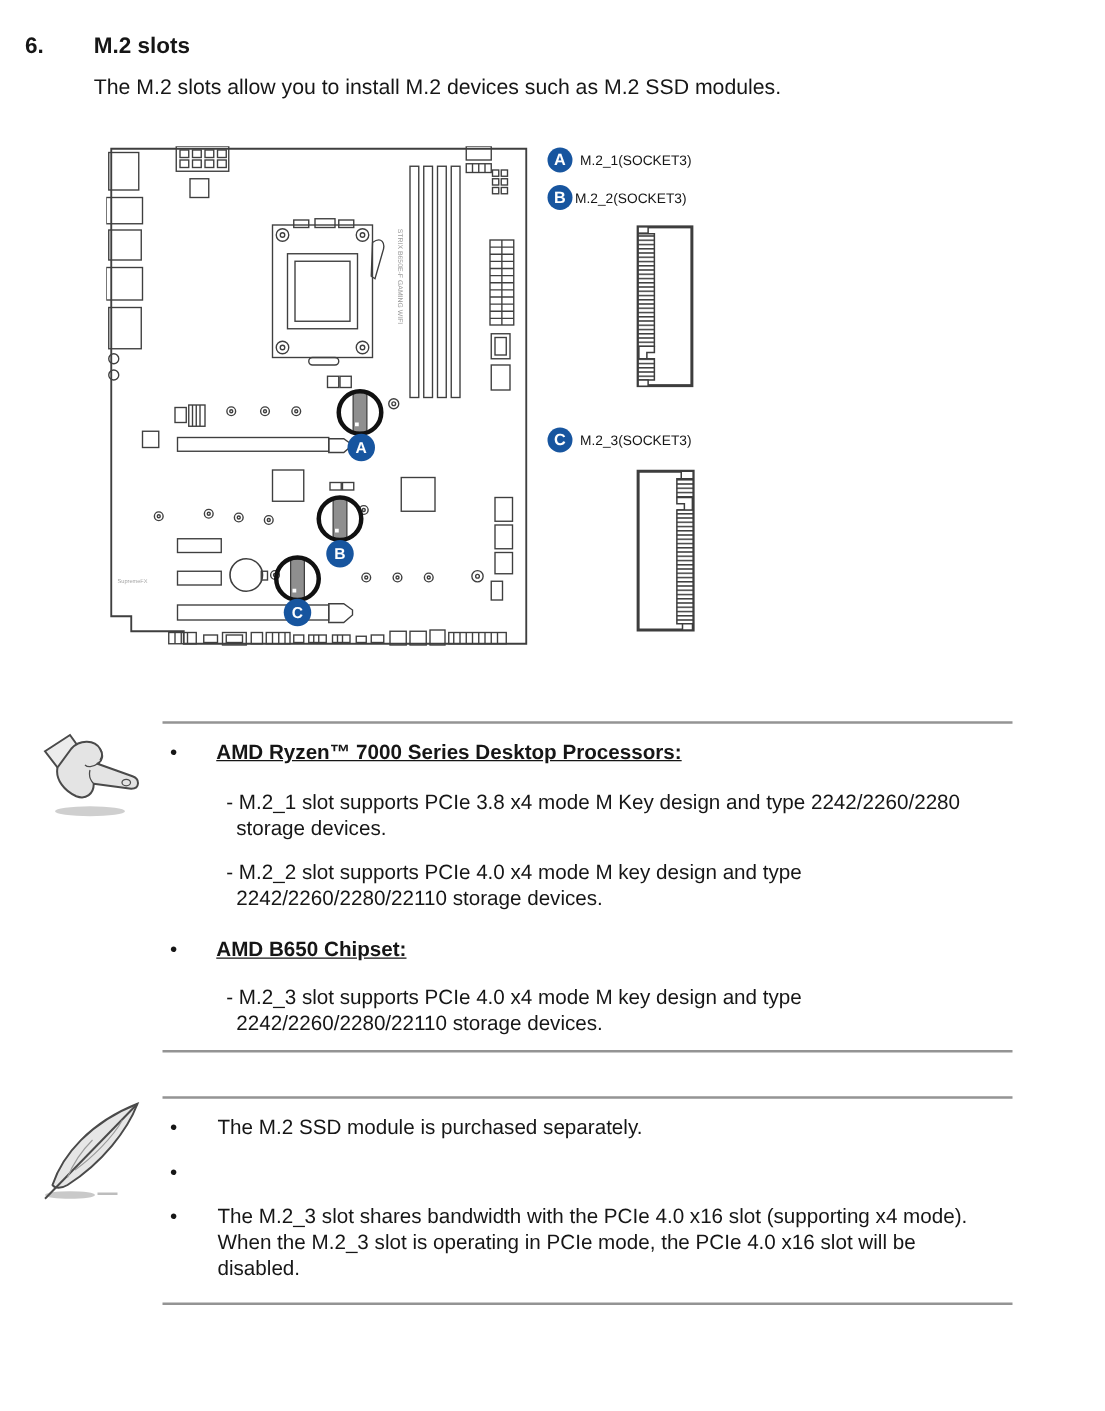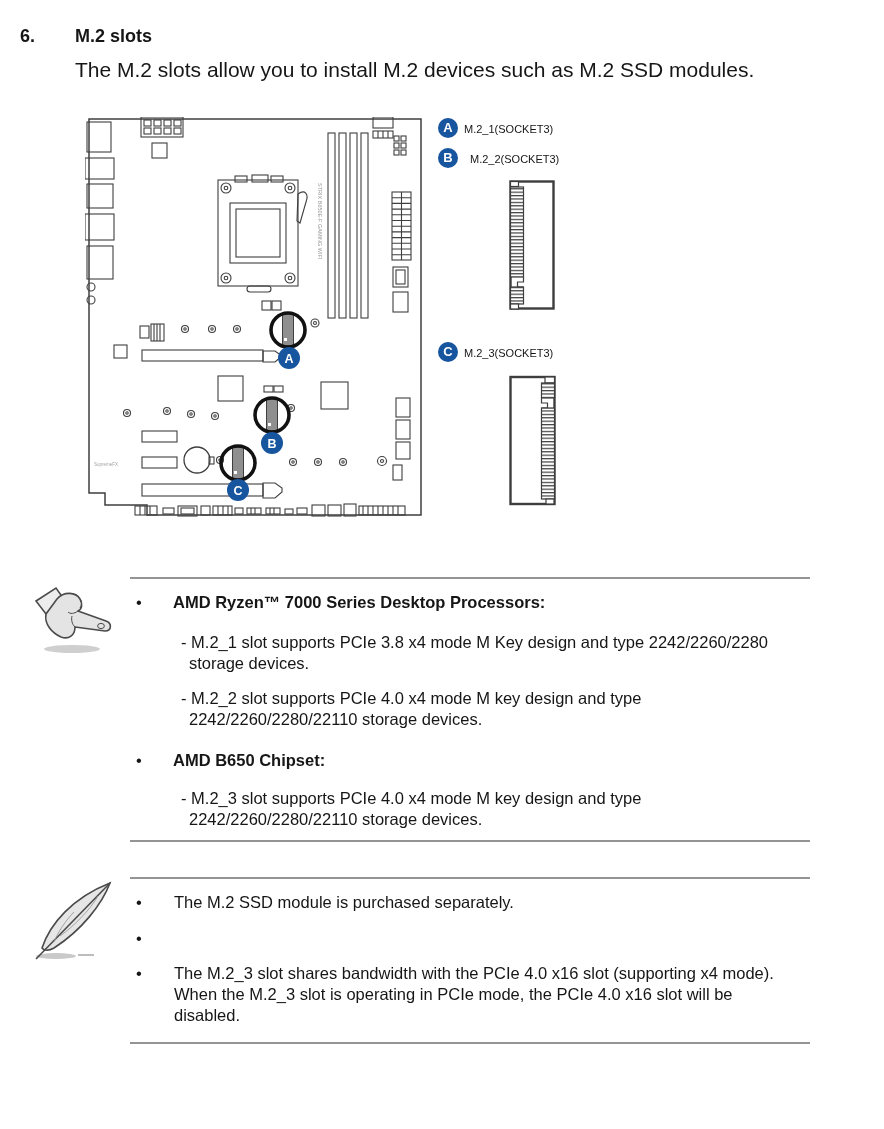--- a/index.html
+++ b/index.html
@@ -1,22 +1,22 @@
 <!DOCTYPE html>
 <html><head>
 <meta charset="utf-8">
 <style>
   html,body{margin:0;padding:0;background:#fff;}
   .page{position:relative;width:884px;height:1129px;background:#ffffff;overflow:hidden;
         font-family:"Liberation Sans", sans-serif;color:#161616;}
   .abs{position:absolute;}
   .t{position:absolute;white-space:nowrap;font-size:16.5px;line-height:21px;}
-  .bold{font-weight:bold;}
+  .bold{font-weight:bold;text-decoration:underline;}
   .h1{font-size:18px;font-weight:bold;}
-  .intro{font-size:21px;}
+  .intro{font-size:17px;}
   .callout-label{font-size:11px;}
   .badge{position:absolute;width:20px;height:20px;border-radius:50%;background:#17559f;
          color:#fff;font-weight:bold;font-size:13px;line-height:20px;text-align:center;}
   .rule{position:absolute;height:2px;background:#949494;width:680px;left:130px;}
   .bullet{position:absolute;font-size:16.5px;line-height:21px;}
 </style>
 </head>
 <body>
 
 <div class="page">
@@ -196,21 +196,21 @@
       <circle cx="187" cy="326" r="11" fill="#17559f"></circle>
       <text x="187" y="330.5" fill="#ffffff">B</text>
       <circle cx="153" cy="373" r="11" fill="#17559f"></circle>
       <text x="153" y="377.5" fill="#ffffff">C</text>
     </g>
   </svg>
 
   <div class="badge" style="left:438px;top:118px">A</div>
   <div class="t callout-label" style="left:464px;top:119px">M.2_1(SOCKET3)</div>
   <div class="badge" style="left:438px;top:148px">B</div>
-  <div class="t callout-label" style="left:470px;top:149px">M.2_2(SOCKET3)</div>
+  <div class="t callout-label" style="left:460px;top:149px">M.2_2(SOCKET3)</div>
   <div class="badge" style="left:438px;top:342px">C</div>
   <div class="t callout-label" style="left:464px;top:343px">M.2_3(SOCKET3)</div>
 
   <svg class="abs" style="left:508px;top:178px" width="48" height="134" viewBox="0 0 48 134">
     <defs>
       <pattern id="pinsA" width="13" height="3.4" patternUnits="userSpaceOnUse">
         <rect width="13" height="3.4" fill="#ffffff"></rect>
           <rect width="13" height="1.2" fill="#3d3d3d"></rect>
       </pattern>
     </defs>

